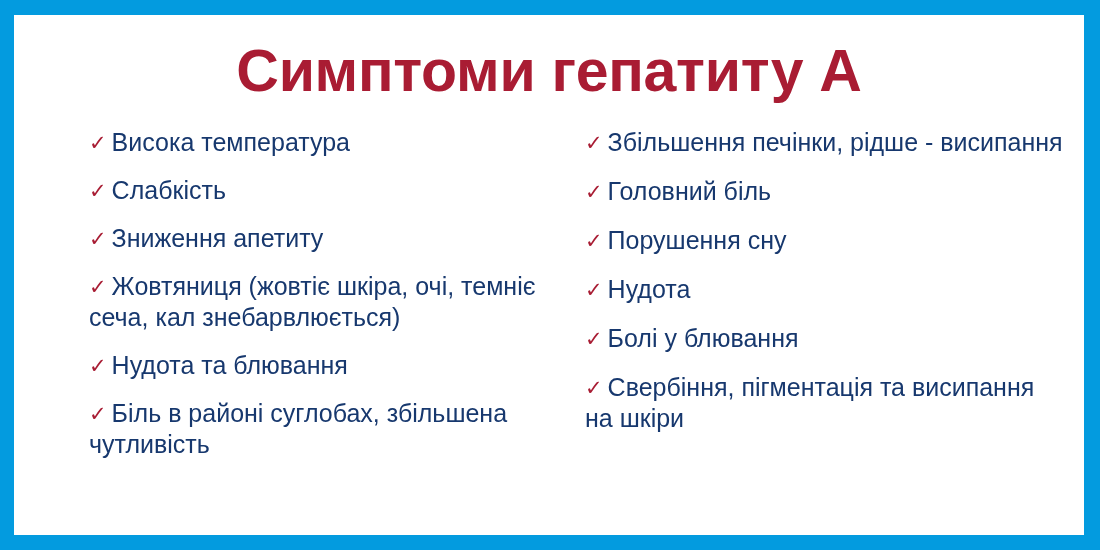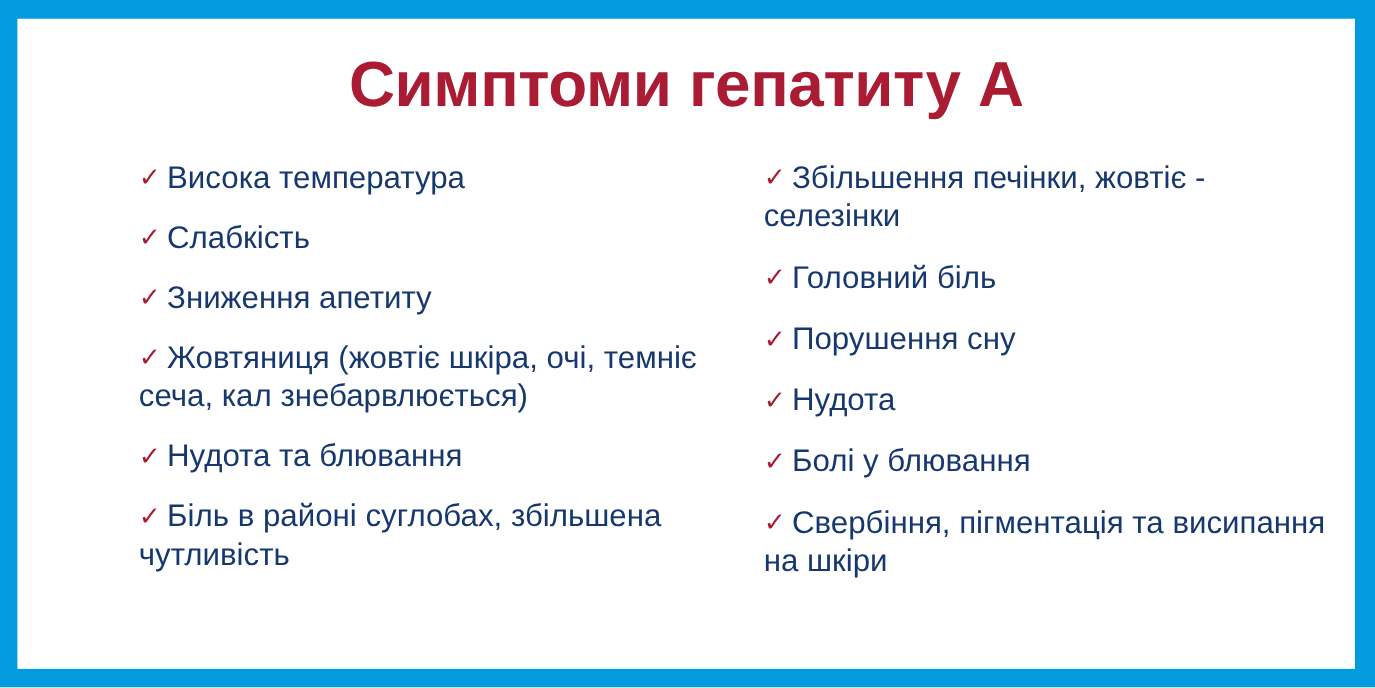--- a/index.html
+++ b/index.html
@@ -31,21 +31,21 @@
     height: 100%;
     background: #ffffff;
   }
 
   .title {
     position: absolute;
     top: 27px;
     left: 0;
     width: 100%;
     text-align: center;
-    font-size: 51px;
+    font-size: 59px;
     font-weight: bold;
     color: #a91c33;
     letter-spacing: -0.3px;
     line-height: 1;
     white-space: nowrap;
   }
 
   .columns {
     position: absolute;
     top: 112px;
@@ -54,23 +54,22 @@
     display: flex;
     align-items: flex-start;
   }
 
   .column {
     box-sizing: border-box;
   }
 
   .column.left {
     width: 540px;
-    padding-left: 55px;
+    padding-left: 75px;
     padding-right: 4px;
-    margin-left: 42px;
   }
 
   .column.right {
     width: 520px;
     padding-left: 31px;
     padding-right: 10px;
   }
 
   .symptom-item {
     color: #17386e;
@@ -131,21 +130,21 @@
 
         <div class="symptom-item">
           <span class="check">✓</span><span class="symptom-text">Біль в районі суглобах, збільшена чутливість</span>
         </div>
 
       </div>
 
       <div class="column right">
 
         <div class="symptom-item">
-          <span class="check">✓</span><span class="symptom-text">Збільшення печінки, жовтіє - селезінки</span>
+          <span class="check">✓</span><span class="symptom-text">Збільшення печінки, рідше - висипання</span>
         </div>
 
         <div class="symptom-item">
           <span class="check">✓</span><span class="symptom-text">Головний біль</span>
         </div>
 
         <div class="symptom-item">
           <span class="check">✓</span><span class="symptom-text">Порушення сну</span>
         </div>
 

